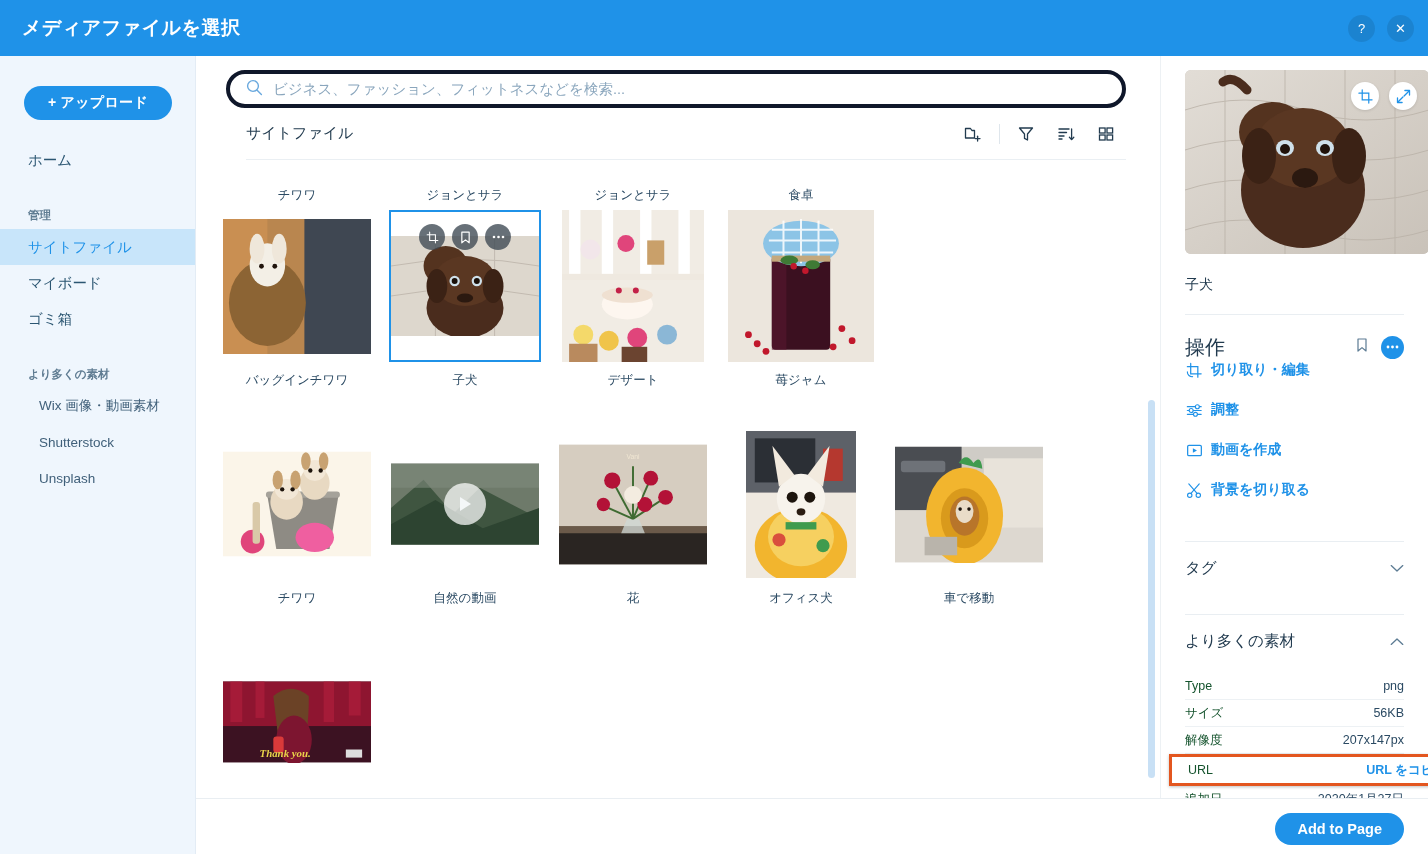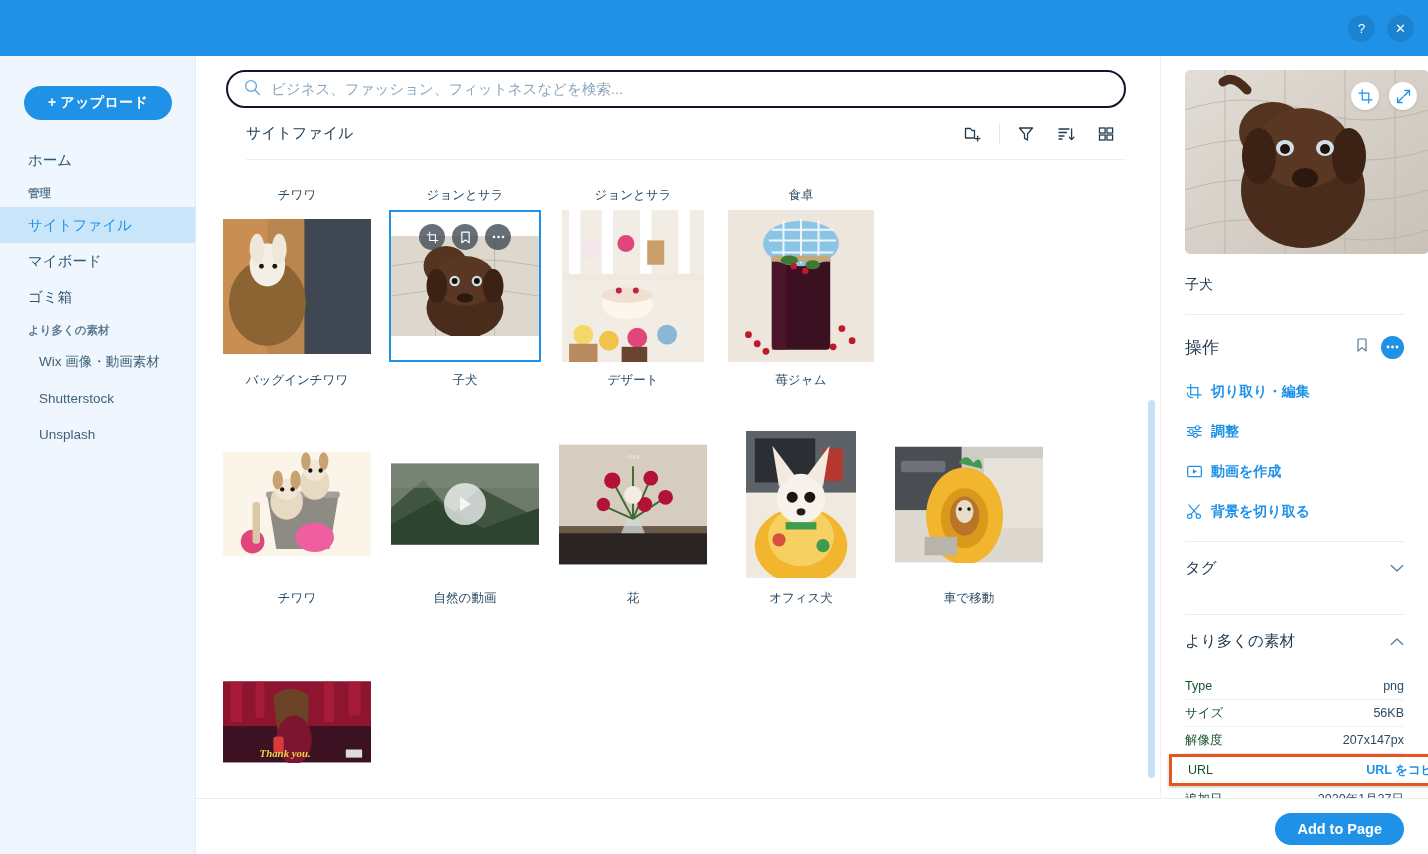--- a/index.html
+++ b/index.html
@@ -44,33 +44,33 @@
     font-size:14px; font-weight:700; font-family:"Liberation Sans", sans-serif;
     letter-spacing:.3px;
   }
   .nav-item {
     height:36px; display:flex; align-items:center; padding-left:28px;
     font-size:14.5px; color:#2b5672; cursor:pointer;
   }
   .nav-item.home { margin-top:22px; }
   .nav-item.active { background:#c8e5fa; color:#1f92e8; }
   .nav-group-label {
-    padding-left:28px; font-size:11.5px; color:#5f7c92; margin-top:8px; margin-bottom:6px;
+    padding-left:28px; font-size:11.5px; color:#5f7c92; margin-top:30px; margin-bottom:6px;
     font-weight:700;
   }
   .nav-item.small { font-size:13.5px; color:#40607a; height:36px;padding-left:39px; }
 
   
   .main {
     position:absolute; left:196px; top:56px; width:964px; height:742px;
     background:#fff; overflow:hidden;
   }
   .searchbar-wrap { padding: 14px 34px 0 30px; }
   .searchbar {
-    height:38px; border:2px solid #0f172a; border-radius:19px;
+    height:38px; border:4px solid #0f172a; border-radius:19px;
     display:flex; align-items:center; padding:0 16px;
     background:#fff;
   }
   .search-icon { flex:0 0 auto; margin-right:10px; display:block; }
   .search-input {
     border:none; outline:none; flex:1; font-size:14.5px; color:#2b5672;
     font-family:"Liberation Sans", sans-serif; background:transparent;
   }
   .search-input::placeholder { color:#8aa6bd; }
 
@@ -135,28 +135,28 @@
     width:28px; height:28px; border-radius:50%; background:#fff;
     display:flex; align-items:center; justify-content:center; cursor:pointer;
     box-shadow:0 1px 3px rgba(0,0,0,.12);
   }
   .file-name { margin-top:22px; font-size:14px; color:#223b4f; }
   .divider { height:1px; background:#e9eef2; margin:20px 0 0 0; }
 
   .ops-head {
     display:flex; align-items:center; margin-top:18px; height:28px;
   }
-  .ops-title { font-size:17px; color:#223b4f; flex:1; }
+  .ops-title { font-size:20px; color:#223b4f; flex:1; }
   .ops-more {
     width:23px; height:23px; border-radius:50%; background:#1f92e8;
     display:flex; align-items:center; justify-content:center; cursor:pointer;
     margin-left:12px;
   }
   .op-row {
-    display:flex; align-items:flex-end; height:40px; color:#1f92e8;
+    display:flex; align-items:flex-start; height:40px; color:#1f92e8;
     font-size:14px; cursor:pointer; font-weight:700;
   }
   .op-row .op-ico { width:26px; display:flex; align-items:center; }
 
   .acc-row {
     display:flex; align-items:center; height:52px; cursor:pointer;
   }
   .acc-title { flex:1; font-size:15.5px; color:#223b4f; }
 
   .info-table { margin-top:6px; }
@@ -190,20 +190,21 @@
     position:absolute; left:1148px; top:400px; width:7px; height:378px;
     background:#c8e0f5; border-radius:4px;
   }
 </style>
 </head>
 <body>
 
 <div class="app">
 
   <div class="header">
+    <div class="header-title">メディアファイルを選択</div>
     <div class="header-actions">
       <button class="circ-btn">?</button>
       <button class="circ-btn">✕</button>
     </div>
   </div>
 
   <div class="sidebar">
     <button class="upload-btn">+ アップロード</button>
     <div class="nav-item home">ホーム</div>
     <div class="nav-group-label">管理</div>

